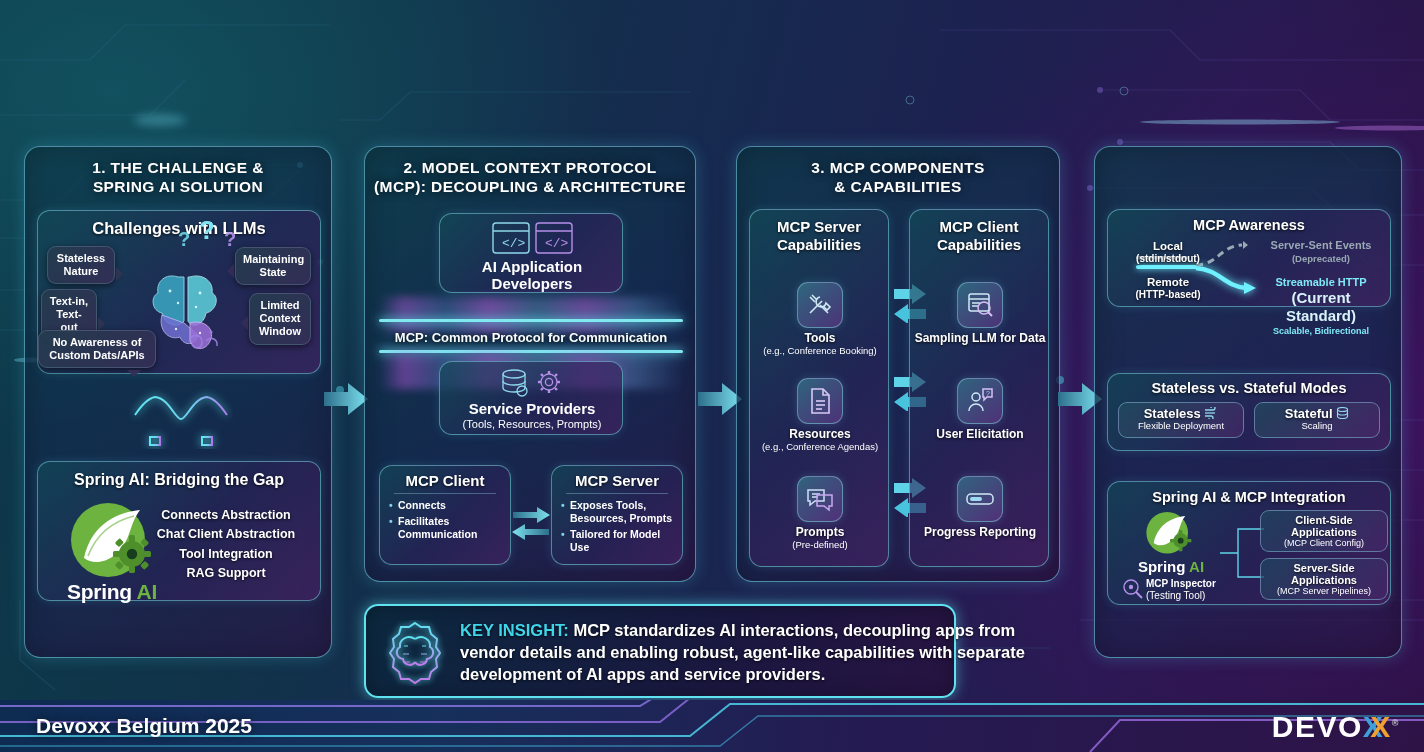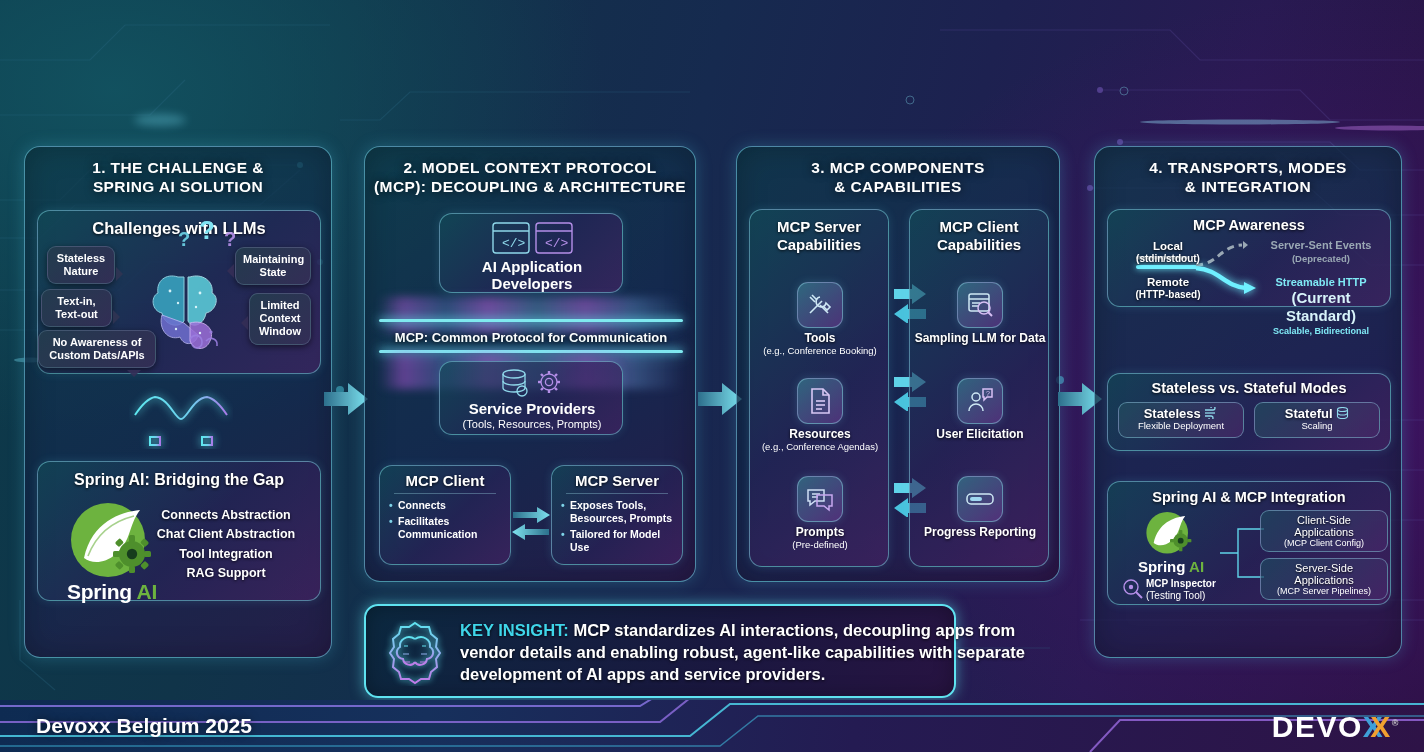--- a/index.html
+++ b/index.html
@@ -154,21 +154,21 @@
   .mode-name { font-size:13px; font-weight:bold; text-shadow:0 1px 3px rgba(0,0,0,.8); }
   .mode-sub { font-size:9.5px; line-height:1.1; }
   #integration { position:absolute; left:12px; top:334px; width:284px; height:124px; }
   #integration .card-title { font-size:14.5px; padding-top:7px; }
   .int-box {
     position:absolute; left:152px; width:128px; height:42px; border-radius:9px;
     border:1px solid rgba(150,215,235,.45);
     background:linear-gradient(135deg, rgba(30,72,96,.72), rgba(70,38,104,.72));
     text-align:center; padding-top:3px;
   }
-  .int-name { font-size:11px; font-weight:normal; line-height:1.12; text-shadow:0 1px 2px rgba(0,0,0,.8); }
+  .int-name { font-size:11px; font-weight:bold; line-height:1.12; text-shadow:0 1px 2px rgba(0,0,0,.8); }
   .int-sub { font-size:9px; line-height:1.1; }
   .t-lbl { position:absolute; font-weight:bold; text-align:center; }
 
   
   #keybox {
     position:absolute; left:364px; top:604px; width:592px; height:94px;
     border:2px solid #5fe3f0; border-radius:14px;
     background:linear-gradient(120deg, rgba(10,40,62,.88), rgba(26,22,62,.9) 60%, rgba(40,18,64,.9));
     box-shadow:0 0 14px rgba(95,227,240,.55), inset 0 0 20px rgba(0,0,0,.3);
   }
@@ -277,21 +277,21 @@
       </svg>
 
       <div class="bubble b-left" style="left:9px; top:35px; width:68px;">
         <div>Stateless</div>
         <div>Nature</div>
       </div>
       <div class="bubble b-right" style="right:9px; top:36px; width:76px;">
         <div>Maintaining</div>
         <div>State</div>
       </div>
-      <div class="bubble b-left" style="left:3px; top:78px; width:71px;">
+      <div class="bubble b-left" style="left:3px; top:78px; width:56px;">
         <div>Text-in,</div>
         <div>Text-out</div>
       </div>
       <div class="bubble b-right" style="right:9px; top:82px; width:62px;">
         <div>Limited</div>
         <div>Context</div>
         <div>Window</div>
       </div>
       <div class="bubble b-down" style="left:0px; top:119px; width:118px;">
         <div>No Awareness of</div>
@@ -583,24 +583,20 @@
         </div>
       </div>
     </div>
   </div>
 
   <svg class="big-arrow" style="left:1058px; top:382px;" viewBox="0 0 44 34">
     <path d="M0,10 L24,10 L24,1 L44,17 L24,33 L24,24 L0,24 Z" fill="url(#ag1)"></path>
   </svg>
 
   <div class="panel" id="p4">
-    <div class="panel-title">
-      <span>4. TRANSPORTS, MODES</span><br>
-      <span>&amp; INTEGRATION</span>
-    </div>
 
     <div class="card" id="transports">
       <div class="card-title">MCP Awareness</div>
 
       <svg style="position:absolute;left:0;top:22px;" width="284" height="76" viewBox="0 0 284 76">
         <rect x="28" y="24" width="52" height="3.5" rx="1.7" fill="#9aa8b4" opacity=".85"></rect>
         <rect x="28" y="33" width="62" height="4" rx="2" fill="#6ff0ff" filter="drop-shadow(0 0 3px #6ff0ff)"></rect>
         <path d="M88,33 C110,33 112,14 134,13" stroke="#9aa8b4" stroke-width="3" stroke-dasharray="7 5" fill="none"></path>
         <path d="M134,13 l-5,-4 v8 Z" fill="#9aa8b4" transform="translate(6,0)"></path>
         <path d="M88,36 C112,38 116,54 138,56" stroke="#6ff0ff" stroke-width="4.5" fill="none" filter="drop-shadow(0 0 4px #6ff0ff)"></path>

